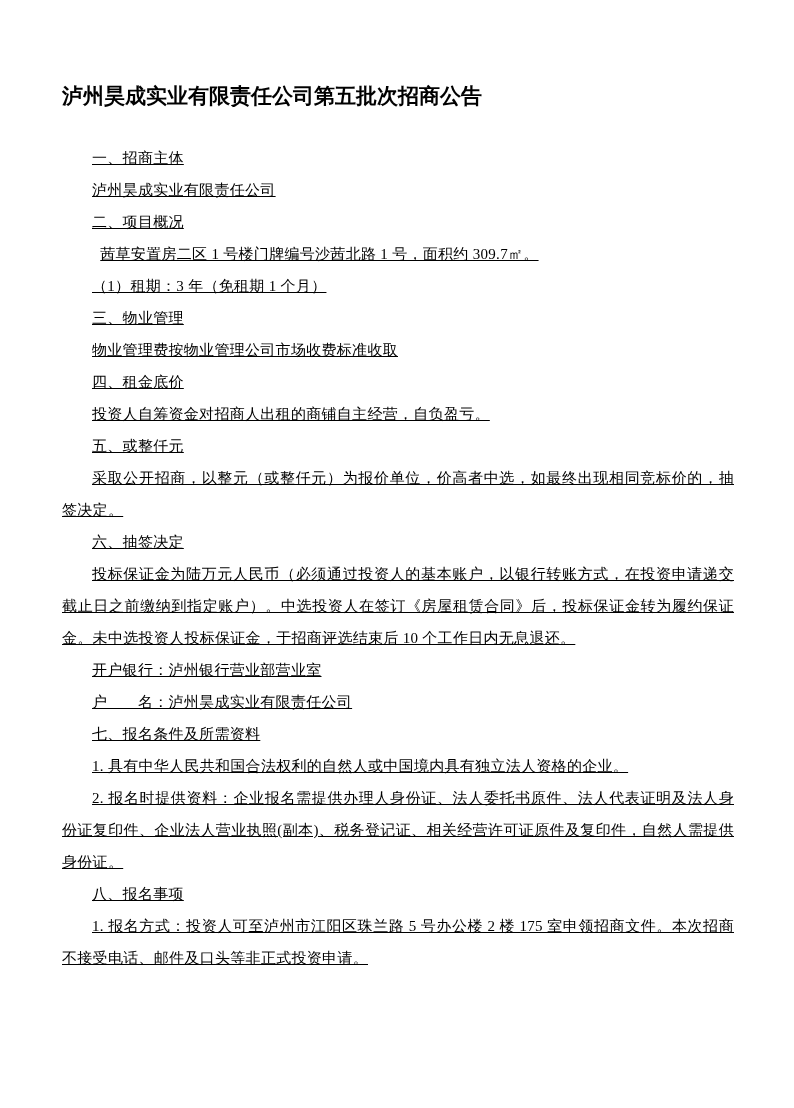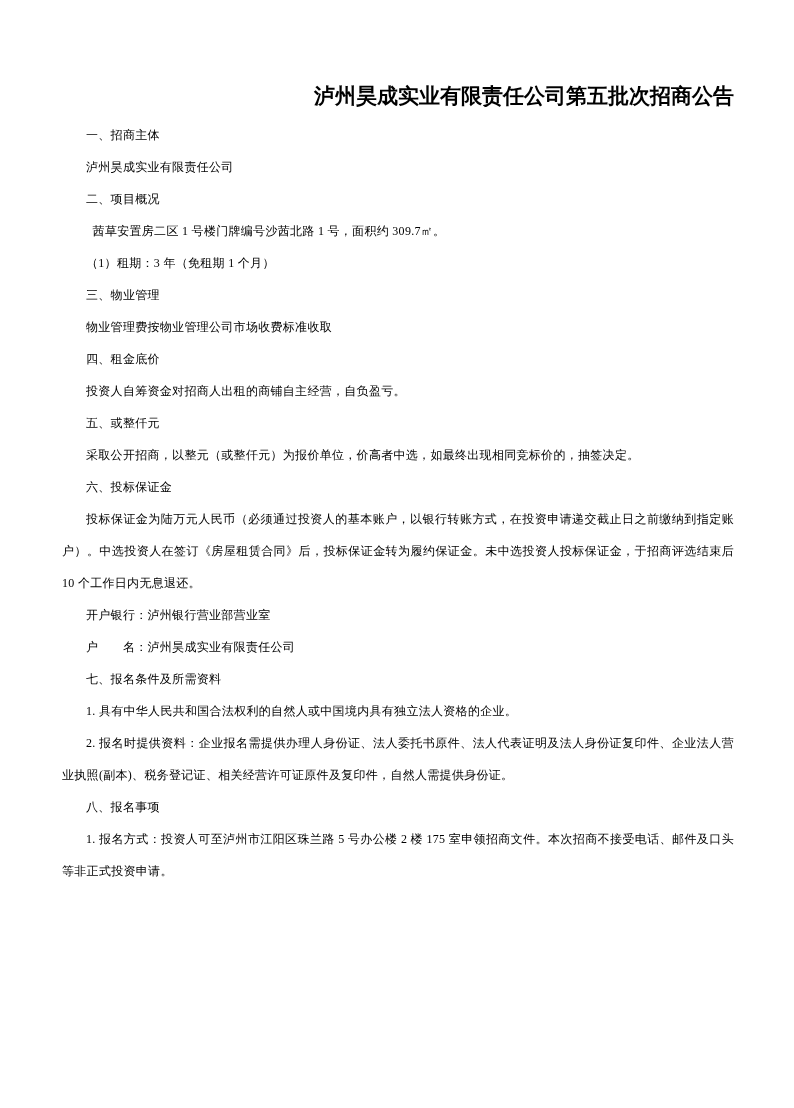--- a/index.html
+++ b/index.html
@@ -15,32 +15,33 @@
     font-family: "Liberation Serif", "DejaVu Serif", serif;
   }
   .page {
     box-sizing: border-box;
     width: 794px;
     height: 1108px;
     padding: 78px 60px 0 62px;
     background: #ffffff;
   }
   .doc-title {
-    margin: 0 0 5px 0;
+    margin: 0 0 28px 0;
     font-size: 21px;
     font-weight: bold;
     line-height: 36px;
-    text-align: right;
+    text-align: left;
     font-family: inherit;
   }
   .doc-body p {
     margin: 0;
-    font-size: 12px;
+    font-size: 15px;
     line-height: 32px;
     letter-spacing: 0.3px;
+    text-decoration: underline;
   }
   p.heading {
     text-indent: 2em;
     text-align: left;
   }
   p.body {
     text-indent: 2em;
     text-align: justify;
   }
   p.body-extra {
@@ -58,21 +59,21 @@
       <p class="body">泸州昊成实业有限责任公司</p>
       <p class="heading">二、项目概况</p>
       <p class="body-extra">茜草安置房二区 1 号楼门牌编号沙茜北路 1 号，面积约 309.7㎡。</p>
       <p class="body">（1）租期：3 年（免租期 1 个月）</p>
       <p class="heading">三、物业管理</p>
       <p class="body">物业管理费按物业管理公司市场收费标准收取</p>
       <p class="heading">四、租金底价</p>
       <p class="body">投资人自筹资金对招商人出租的商铺自主经营，自负盈亏。</p>
       <p class="heading">五、或整仟元</p>
       <p class="body">采取公开招商，以整元（或整仟元）为报价单位，价高者中选，如最终出现相同竞标价的，抽签决定。</p>
-      <p class="heading">六、投标保证金</p>
+      <p class="heading">六、抽签决定</p>
       <p class="body">投标保证金为陆万元人民币（必须通过投资人的基本账户，以银行转账方式，在投资申请递交截止日之前缴纳到指定账户）。中选投资人在签订《房屋租赁合同》后，投标保证金转为履约保证金。未中选投资人投标保证金，于招商评选结束后 10 个工作日内无息退还。</p>
       <p class="body">开户银行：泸州银行营业部营业室</p>
       <p class="body">户　　名：泸州昊成实业有限责任公司</p>
       <p class="heading">七、报名条件及所需资料</p>
       <p class="body">1. 具有中华人民共和国合法权利的自然人或中国境内具有独立法人资格的企业。</p>
       <p class="body">2. 报名时提供资料：企业报名需提供办理人身份证、法人委托书原件、法人代表证明及法人身份证复印件、企业法人营业执照(副本)、税务登记证、相关经营许可证原件及复印件，自然人需提供身份证。</p>
       <p class="heading">八、报名事项</p>
       <p class="body">1. 报名方式：投资人可至泸州市江阳区珠兰路 5 号办公楼 2 楼 175 室申领招商文件。本次招商不接受电话、邮件及口头等非正式投资申请。</p>
     </div>
 </div>

